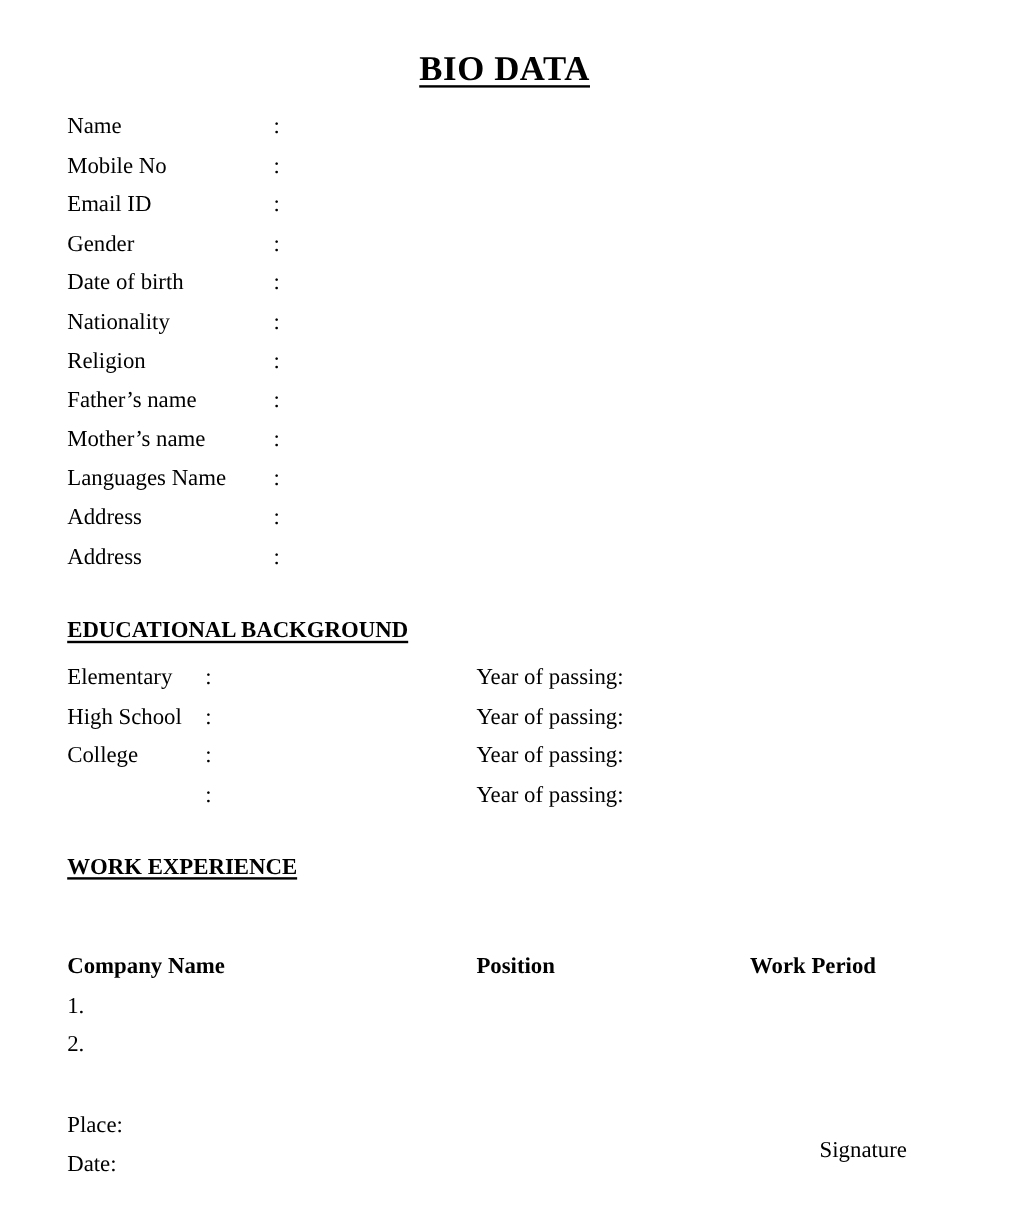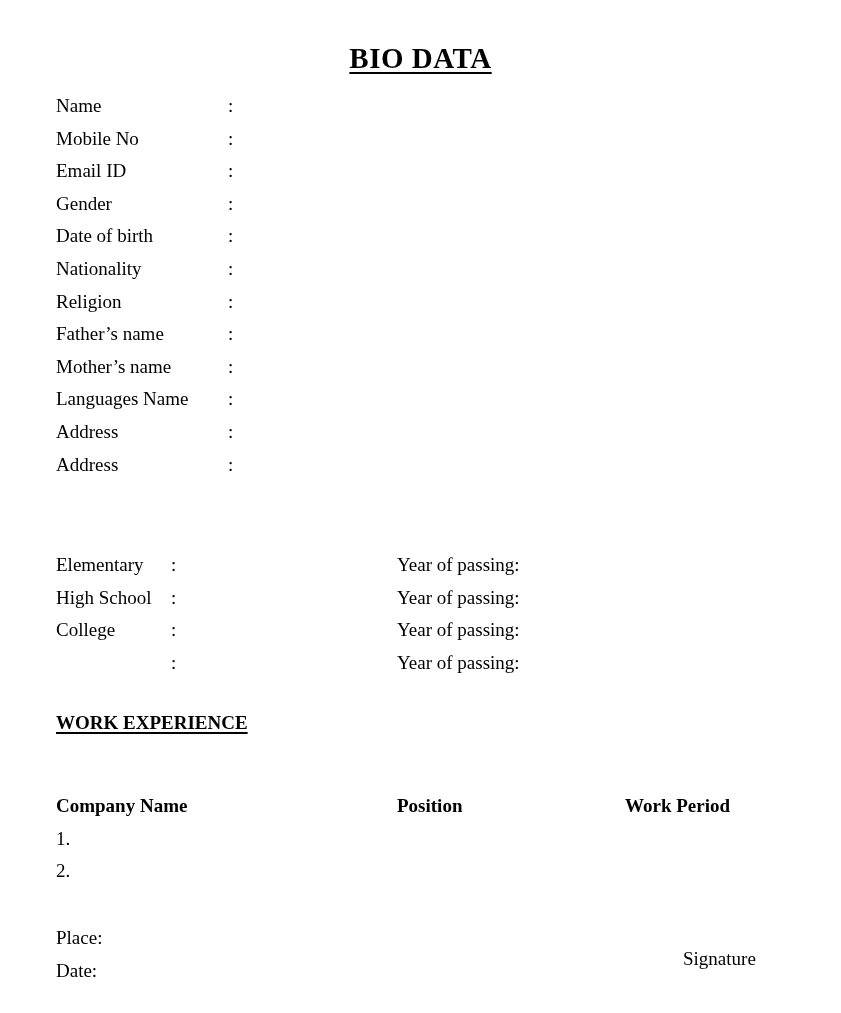--- a/index.html
+++ b/index.html
@@ -234,20 +234,21 @@
     </div>
 
     <div class="p-row">
       <span class="p-label">Address</span>
       <span class="p-colon">:</span>
     </div>
 
   </div>
 
 
+  <div class="section-heading" id="edu-heading"><span class="u">EDUCATIONAL BACKGROUND</span></div>
 
   <div class="education">
 
     <div class="e-row">
       <span class="e-label">Elementary</span>
       <span class="e-colon">:</span>
       <span class="e-year">Year of passing:</span>
     </div>
 
     <div class="e-row">

